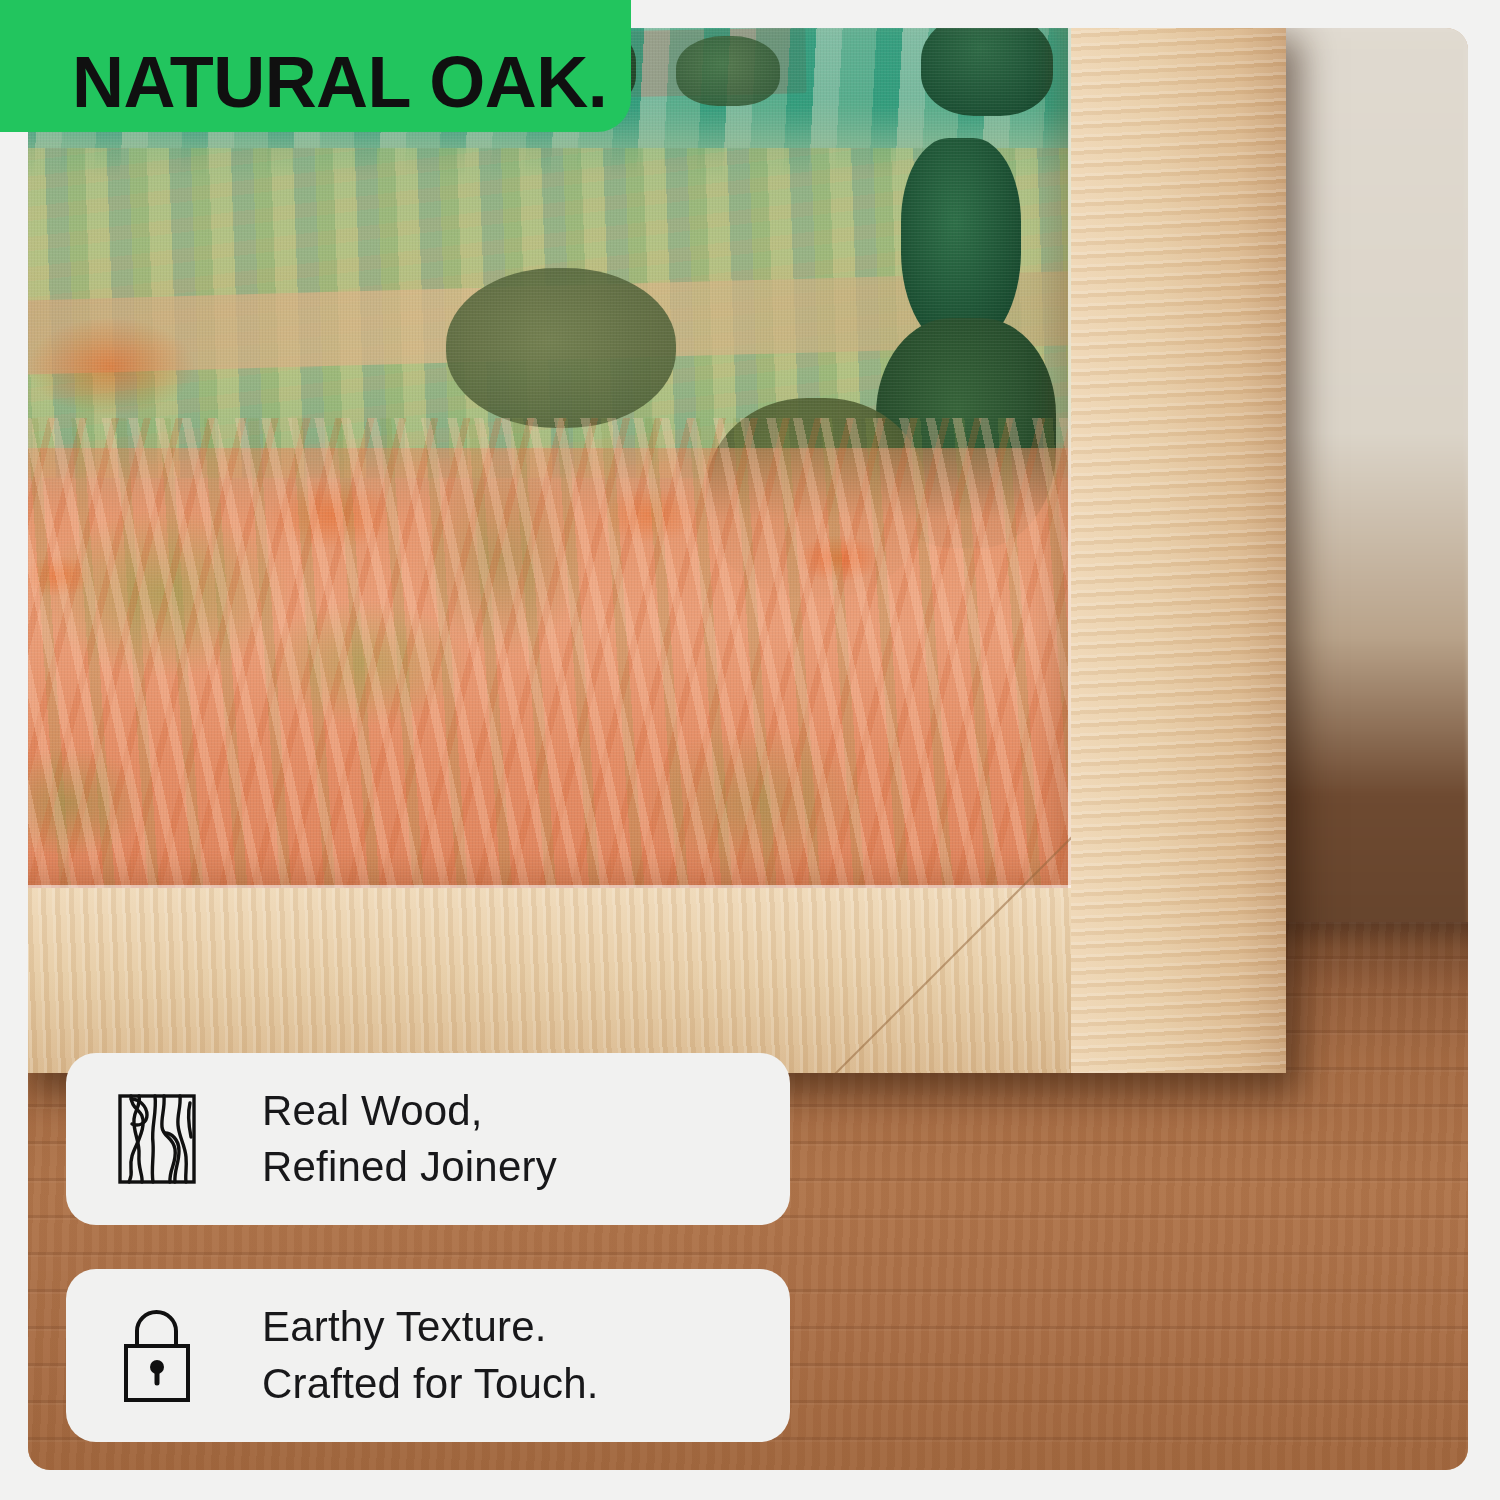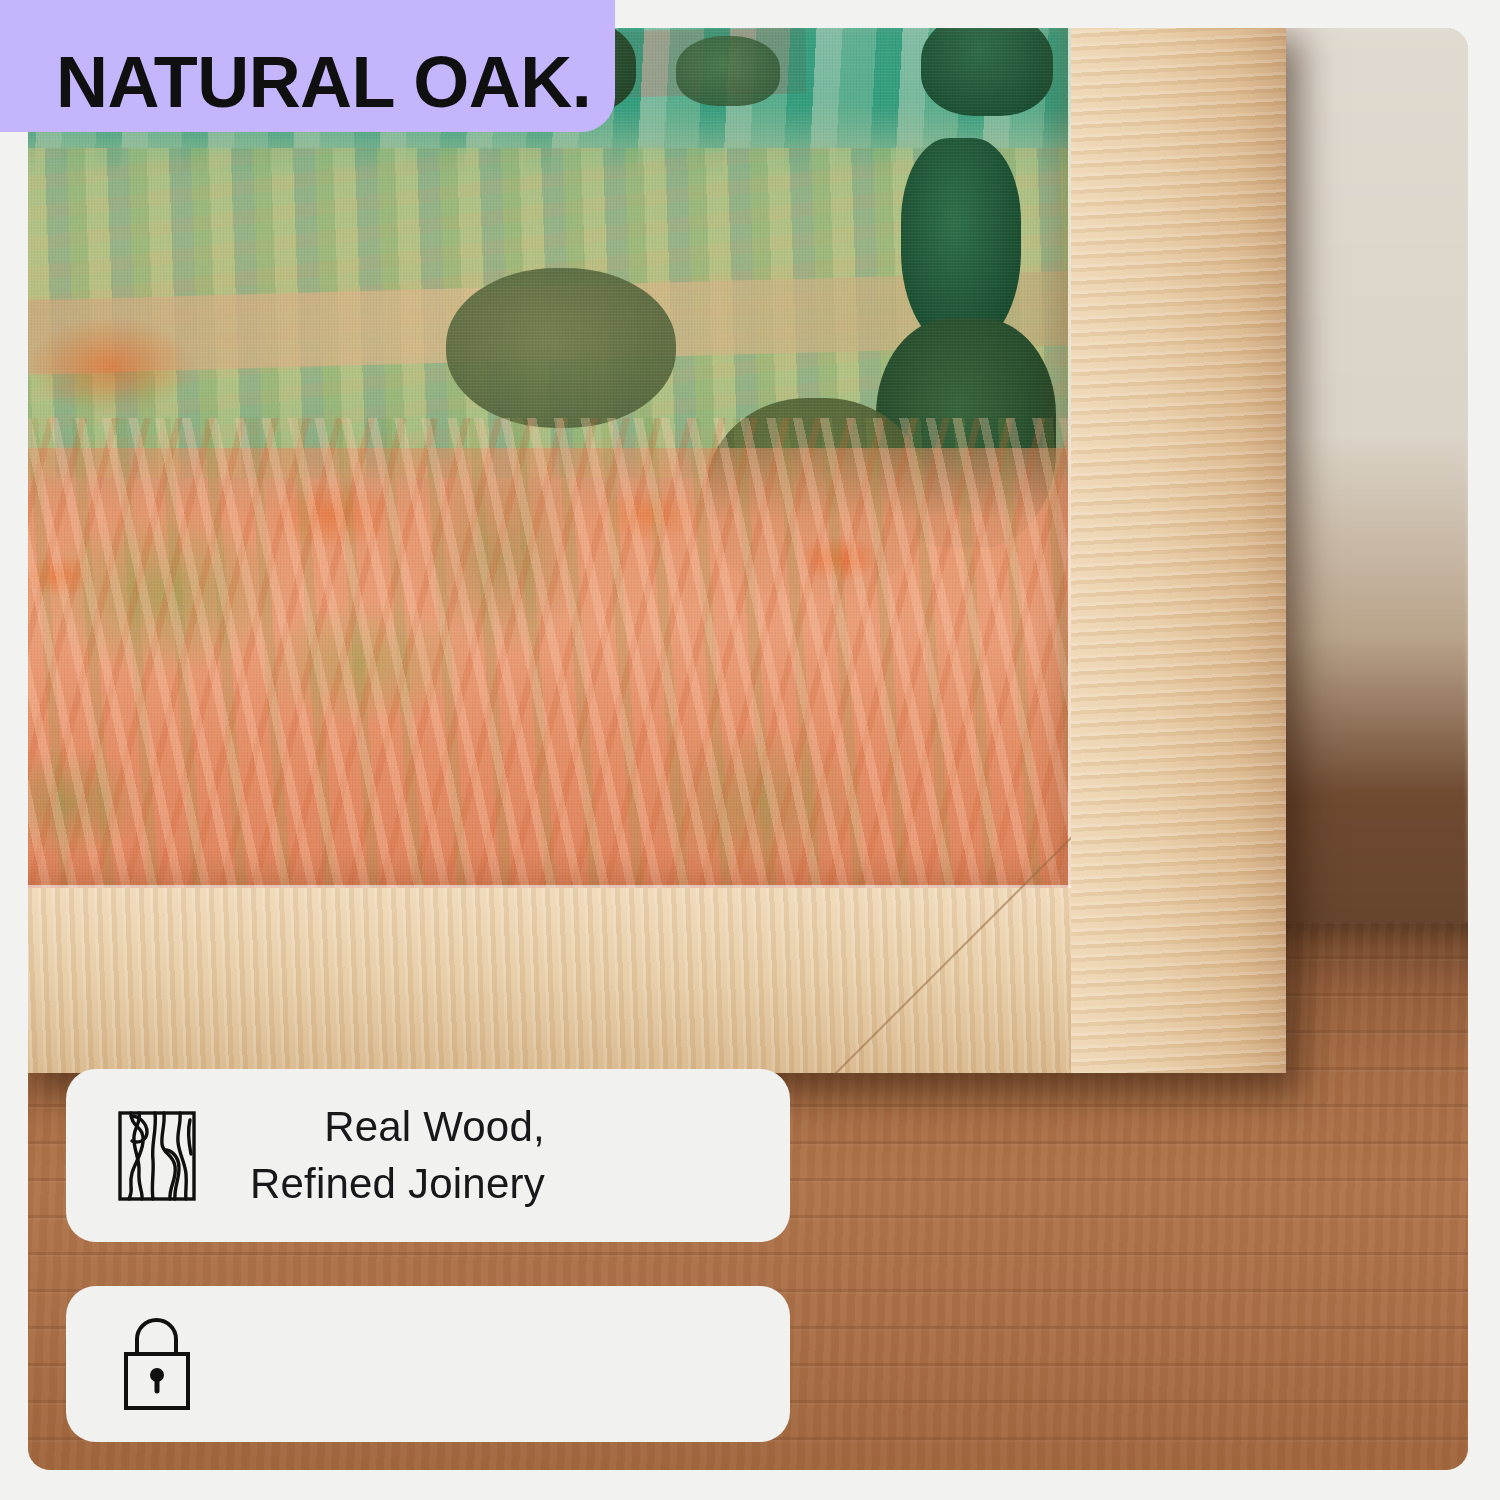--- a/index.html
+++ b/index.html
@@ -242,47 +242,46 @@
   .art-inner-shadow{
     box-shadow: inset -18px -16px 26px rgba(120,60,24,.22), inset 6px 6px 18px rgba(255,230,200,.12);
   }
 
   
   .headline{
     position:absolute; left:0; top:0; z-index:6;
     display:flex; flex-direction:column; align-items:flex-start;
   }
   .hl-line{
-    background:#c4b5fd;
+    background:#22c55e;
     color:#101010;
     font-weight:700;
     font-size:72px;
     line-height:1;
     letter-spacing:-0.5px;
     white-space:nowrap;
-    padding:30px 24px 26px 56px;
+    padding:30px 24px 26px 72px;
     border-bottom-right-radius:30px;
     border-top-right-radius:0;
   }
   .hl-line.l1{ padding-top:46px; padding-bottom:14px; border-bottom-right-radius:34px; }
   .hl-line.l2{ padding-top:16px; padding-bottom:40px; margin-top:-2px; border-top-right-radius:0; border-bottom-right-radius:34px; }
 
   
   .cards{
     position:absolute; left:66px; bottom:58px; z-index:6;
     display:flex; flex-direction:column; gap:44px;
   }
   .card{
     width:724px;
     background:#f1f1f0;
     border-radius:30px;
     display:flex; align-items:center;
     padding:30px 34px 30px 46px;
-    gap:48px;
-    text-align:right;
+    gap:60px;
   }
   .card-icon{ flex:0 0 auto; width:90px; height:96px; display:flex; align-items:center; justify-content:center; }
   .card-icon svg{ display:block; }
   .card-text{
     color:#18181a;
     font-size:42px;
     line-height:1.34;
     font-weight:400;
     letter-spacing:0.2px;
     white-space:pre-line;
@@ -367,17 +366,19 @@
 
     <div class="card">
       <span class="card-icon">
         <svg width="78" height="94" viewBox="0 0 78 94" fill="none" stroke="#101010" stroke-width="4">
           <path d="M19 36 V22 C19 11.5, 27.6 3, 38.5 3 C49.4 3, 58 11.5, 58 22 V36" stroke-linecap="round"></path>
           <rect x="8" y="37" width="62" height="54"></rect>
           <circle cx="39" cy="58" r="7" fill="#101010" stroke="none"></circle>
           <path d="M39 60 L39 74" stroke-width="5" stroke-linecap="round"></path>
         </svg>
       </span>
+      <span class="card-text">Earthy Texture.
+Crafted for Touch.</span>
     </div>
 
   </div>
 
 </div>
 
 </body></html>

